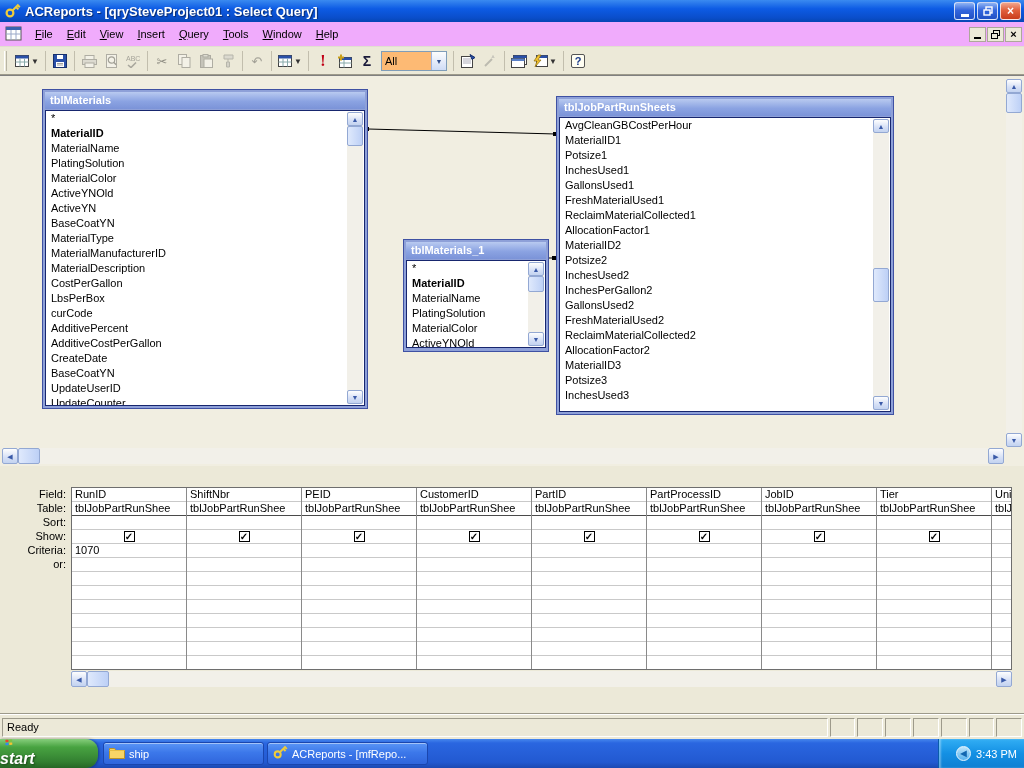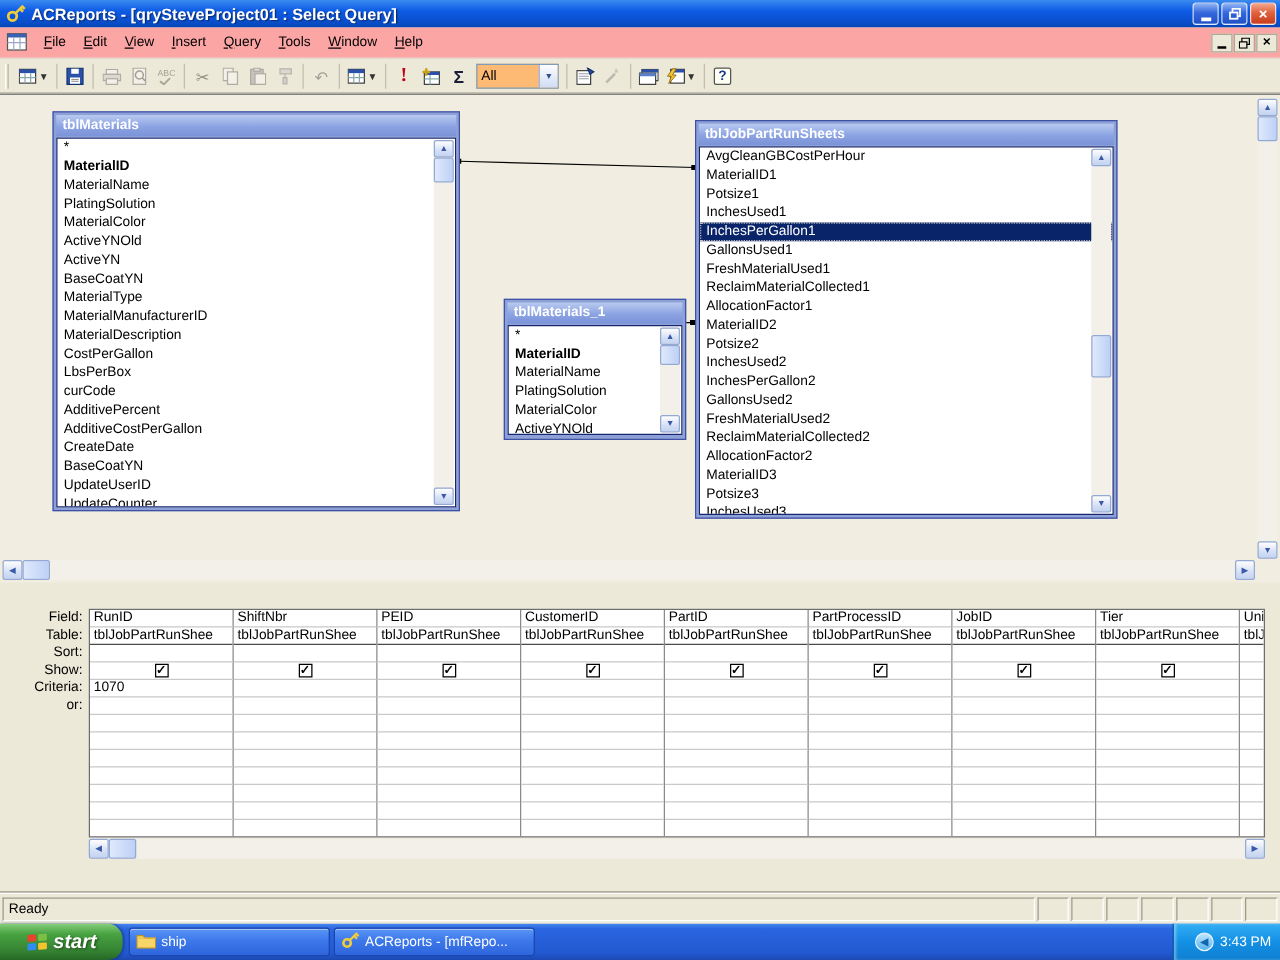--- a/index.html
+++ b/index.html
@@ -15,21 +15,21 @@
   .titlebar .ttl{ color:#fff; font-weight:bold; font-size:13px; text-shadow:1px 1px 1px #0a2a6a;
     white-space:nowrap; overflow:hidden; flex:1;}
   .cap-btn{ width:21px; height:18px; margin-left:2px; border:1px solid rgba(255,255,255,.75);
     border-radius:3px; display:flex; align-items:center; justify-content:center; color:#fff; flex:none;}
   .cap-blue{ background:linear-gradient(180deg,#8fb4f4 0%,#3467dd 45%,#2050c4 100%);}
   .cap-red{ background:linear-gradient(180deg,#f2a58c 0%,#e1613d 45%,#c93d1c 100%);}
   .glyph-min{ width:8px; height:3px; background:#fff; margin-top:8px;}
   .glyph-x{ font-weight:bold; font-size:12px; line-height:10px;}
 
   
-  .menubar{ position:absolute; top:22px; left:0; right:0; height:25px; background:#fca5a5;
+  .menubar{ position:absolute; top:22px; left:0; right:0; height:25px; background:#f0abfc;
     display:flex; align-items:center; padding:0 2px; border-bottom:1px solid #e2decf;}
   .menu-ico{ width:18px; height:16px; margin:0 5px 0 3px; flex:none;}
   .menu-item{ padding:3px 7px; cursor:default;}
   .menu-item u{ text-decoration:underline;}
   .menubar .spacer{ flex:1;}
   .mdi-btn{ width:17px; height:15px; margin-left:1px; display:flex; align-items:center; justify-content:center;
     border:1px solid #aca899; background:#ece9d8; color:#000; flex:none;}
 
   
   .toolbar{ position:absolute; top:48px; left:0; right:0; height:27px; background:#ECE9D8;
@@ -93,22 +93,22 @@
     border-top:1px solid #9d9a8b; box-shadow:inset 0 1px 0 #fff; display:flex; align-items:center; padding:3px 2px 2px;}
   .st-panel{ height:19px; border:1px solid; border-color:#9d9a8b #fff #fff #9d9a8b; padding:2px 4px;}
   .st-main{ width:838px; margin-right:0;}
   .st-small{ width:26px; margin-left:2px;}
 
   
   .taskbar{ position:absolute; top:739px; left:0; right:0; height:29px;
     background:linear-gradient(180deg,#4687ee 0%,#2a66e0 14%,#2259d1 80%,#1c49b2 100%);}
   .start-btn{ position:absolute; left:0; top:0; width:98px; height:29px; border-radius:0 12px 12px 0;
     background:linear-gradient(180deg,#86ce7c 0%,#48a341 28%,#338031 78%,#266725 100%);
-    box-shadow:1px 0 3px rgba(0,0,0,.4); display:flex; align-items:center; justify-content:center; gap:4px;
-    color:#fff; font-weight:bold; font-style:italic; font-size:16px; text-shadow:1px 1px 2px #1c4a1a;}
+    box-shadow:1px 0 3px rgba(0,0,0,.4); display:flex; align-items:flex-start; justify-content:center; gap:4px;
+    color:#fff; font-weight:bold; font-style:italic; font-size:16px; text-shadow:1px 1px 2px #1c4a1a;flex-direction:column;}
   .task-btn{ position:absolute; top:3px; height:23px; width:161px; border-radius:3px;
     background:linear-gradient(180deg,#5a95f6 0%,#3c78ea 45%,#2f65dc 100%); border:1px solid #1a46ae;
     box-shadow:inset 0 1px 0 rgba(255,255,255,.45); color:#fff; display:flex; align-items:center; gap:4px;
     padding:0 5px; white-space:nowrap; overflow:hidden;}
   .task-btn.active{ background:linear-gradient(180deg,#17складка 0,#1b49ad 0%,#2456c4 100%);
     box-shadow:inset 1px 1px 3px rgba(0,0,0,.45);}
   .task-btn .tlabel{ overflow:hidden; text-overflow:ellipsis;}
   .tray{ position:absolute; right:0; top:0; width:86px; height:29px;
     background:linear-gradient(180deg,#32aef4 0%,#1390e4 50%,#0f7fd2 100%); border-left:1px solid #0a5cab;
     box-shadow:inset 2px 0 2px rgba(255,255,255,.35); display:flex; align-items:center; justify-content:flex-end;
@@ -382,21 +382,20 @@
           <div class="sb-btn">▲</div>
           <div style="height:135px"></div>
           <div class="sb-thumb" style="height:34px"></div>
           <div class="sb-fill"></div>
           <div class="sb-btn">▼</div>
         </div>
       <div class="tw-field">AvgCleanGBCostPerHour</div>
           <div class="tw-field">MaterialID1</div>
           <div class="tw-field">Potsize1</div>
           <div class="tw-field">InchesUsed1</div>
-          <div class="tw-field selected">InchesPerGallon1</div>
           <div class="tw-field">GallonsUsed1</div>
           <div class="tw-field">FreshMaterialUsed1</div>
           <div class="tw-field">ReclaimMaterialCollected1</div>
           <div class="tw-field">AllocationFactor1</div>
           <div class="tw-field">MaterialID2</div>
           <div class="tw-field">Potsize2</div>
           <div class="tw-field">InchesUsed2</div>
           <div class="tw-field">InchesPerGallon2</div>
           <div class="tw-field">GallonsUsed2</div>
           <div class="tw-field">FreshMaterialUsed2</div>

